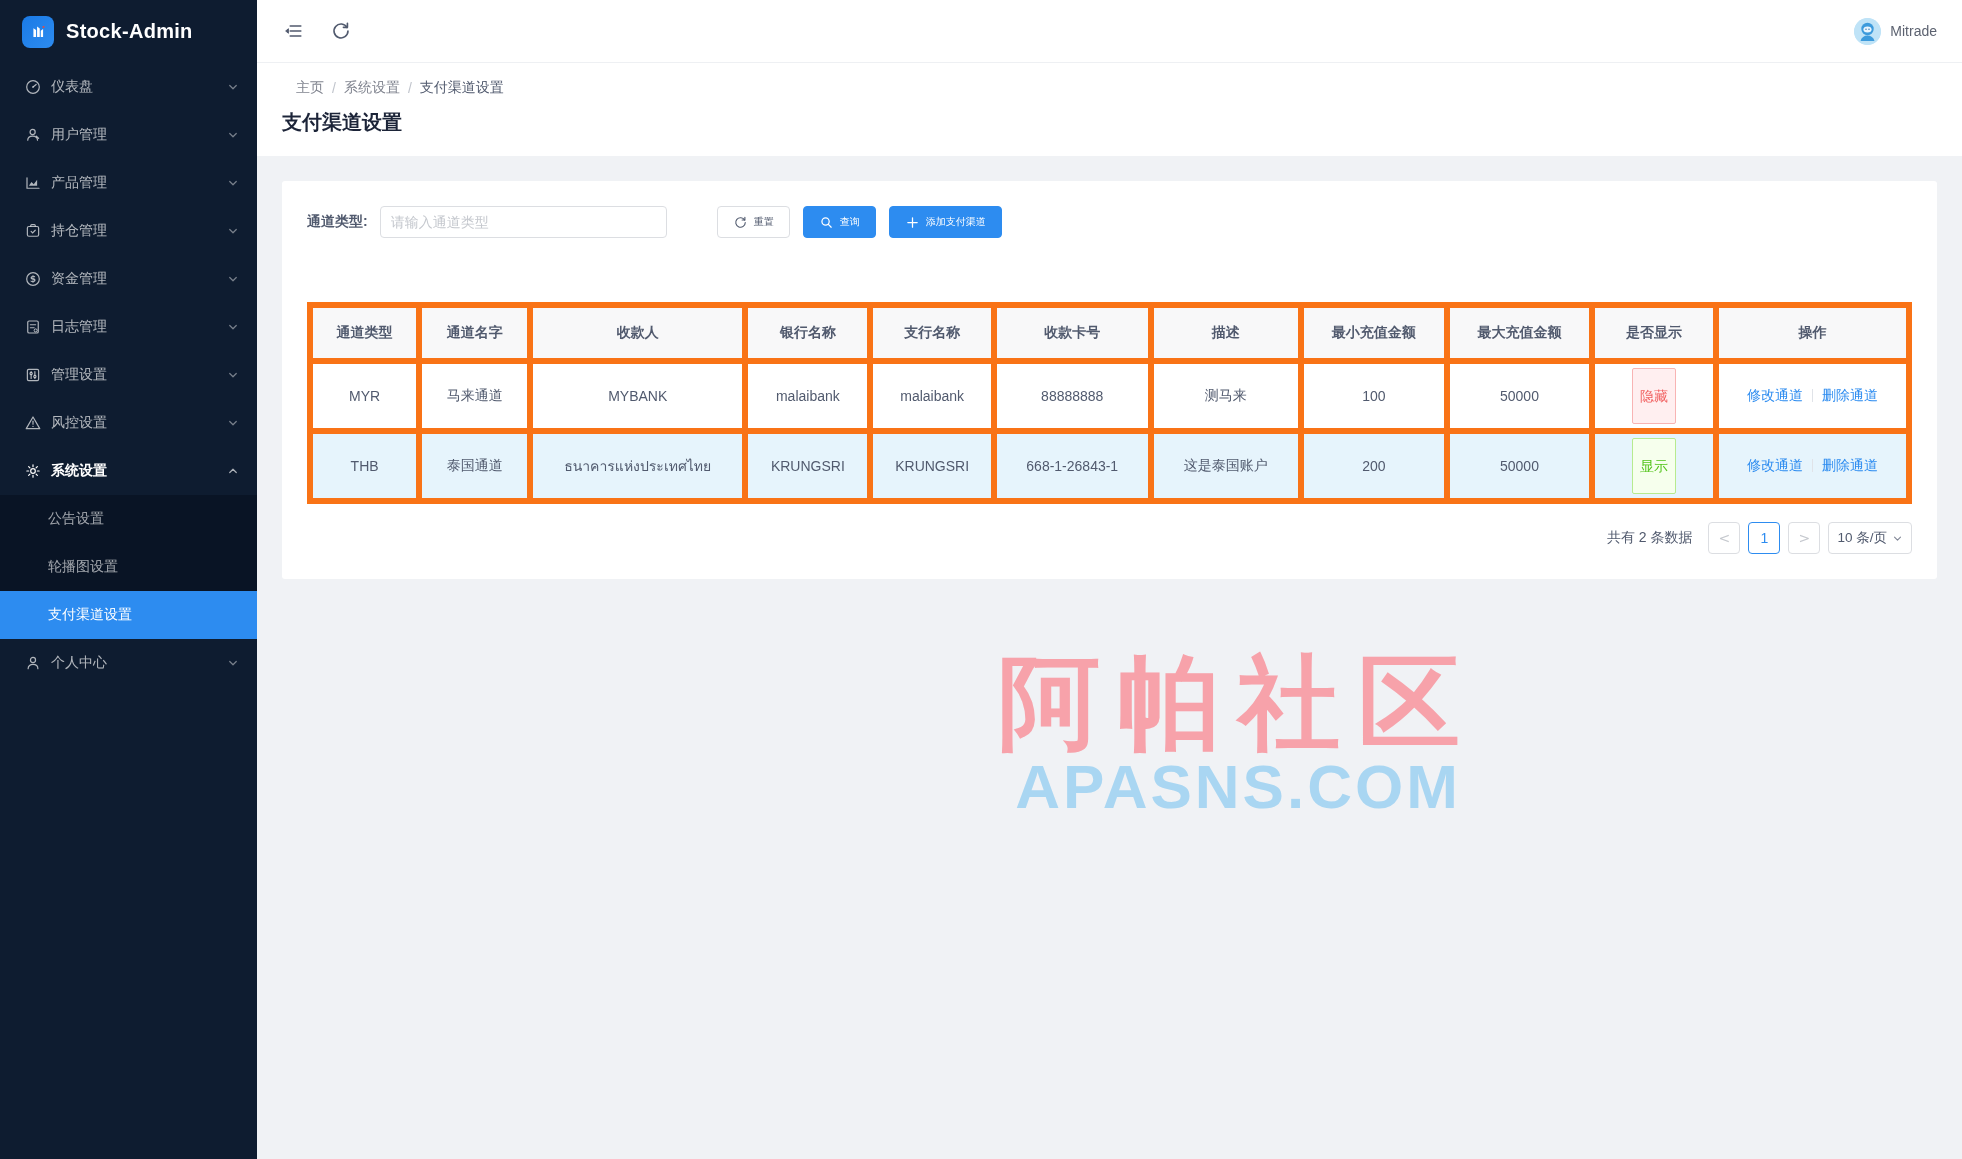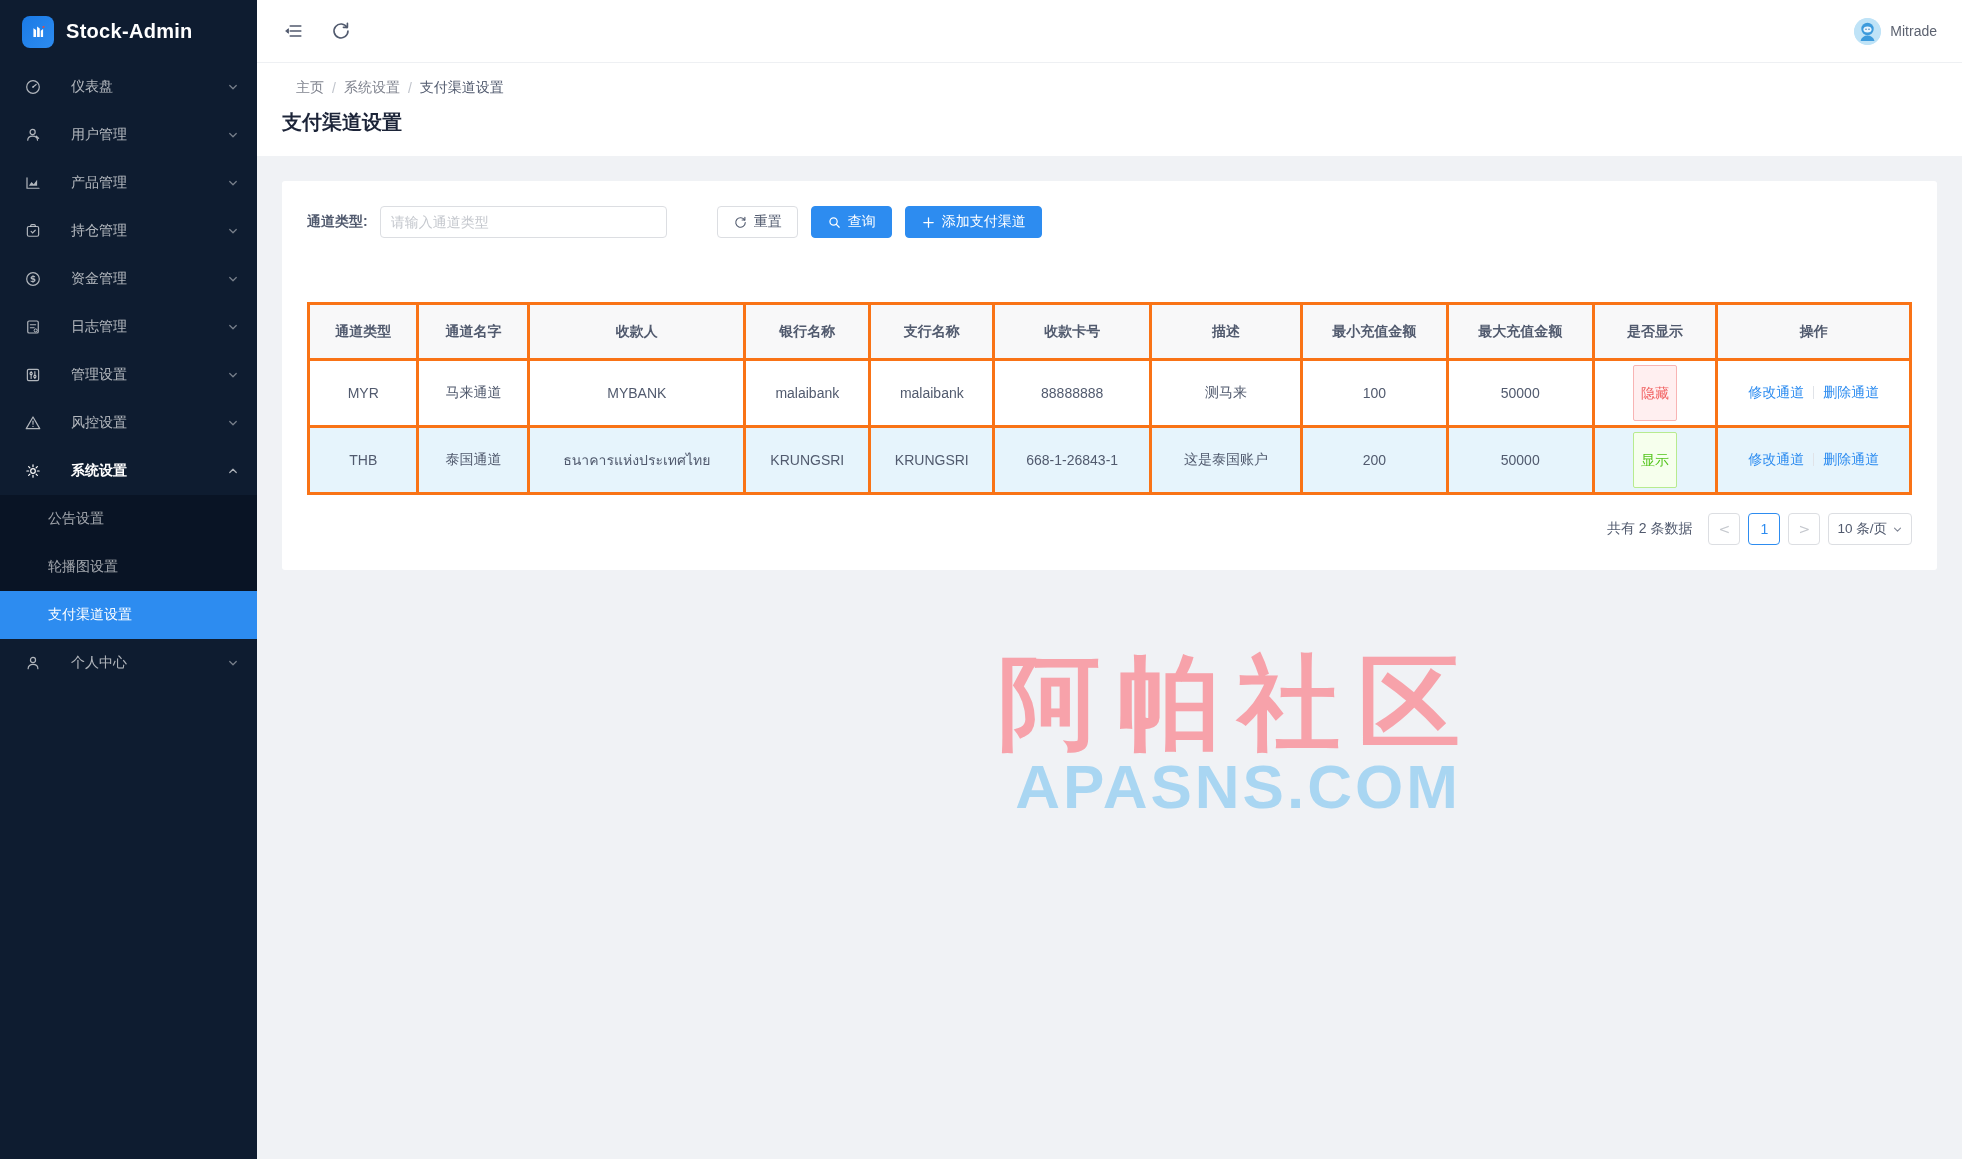--- a/index.html
+++ b/index.html
@@ -11,21 +11,21 @@
   .sidebar { width:257px; height:100%; background:#0e1c30; flex:0 0 257px; }
   .logo-row { height:63px; display:flex; align-items:center; padding-left:22px; }
   .logo-badge { width:32px; height:32px; border-radius:8px; background:linear-gradient(135deg,#1a7ae6,#2d8cf0);
     display:flex; align-items:center; justify-content:center; position:relative; }
   .logo-badge svg { width:20px; height:20px; }
   .logo-title { color:#fff; font-size:20px; font-weight:bold; margin-left:12px; letter-spacing:.3px; }
   .menu { list-style:none; }
   .menu-item { height:48px; display:flex; align-items:center; padding:0 18px 0 24px;
     color:rgba(255,255,255,.68); cursor:pointer; position:relative; font-size:14px; }
   .menu-item .mi-icon { width:18px; height:18px; margin-right:9px; flex:0 0 18px; }
-  .menu-item .mi-label { flex:1 1 auto;margin-left:20px; }
+  .menu-item .mi-label { flex:1 1 auto; }
   .menu-item .mi-arrow { width:12px; height:12px; opacity:.65; }
   .menu-item.parent-open { color:#fff; font-weight:bold; }
   .submenu { list-style:none; background:#091425; }
   .submenu-item { height:48px; display:flex; align-items:center; padding-left:48px;
     color:rgba(255,255,255,.62); cursor:pointer; }
   .submenu-item.active { background:#2d8cf0; color:#fff; }
 
   
   .main { flex:1 1 auto; display:flex; flex-direction:column; height:100%; background:#f0f2f5; }
   .topbar { height:63px; background:#fff; display:flex; align-items:center;
@@ -48,30 +48,30 @@
   .card { background:#fff; border-radius:3px; padding:25px; position:relative; }
 
   
   .filter-row { display:flex; align-items:center; }
   .filter-label { font-weight:600; color:#515a6e; margin-right:12px; }
   .filter-input { width:287px; height:32px; border:1px solid #dcdee2; border-radius:4px;
     padding:0 10px; font-size:14px; color:#515a6e; outline:none;
     font-family:"Liberation Sans","DejaVu Sans",sans-serif; }
   .filter-input::placeholder { color:#c5c8ce; }
   .btn { height:32px; border-radius:4px; display:inline-flex; align-items:center; justify-content:center;
-    font-size:14px; padding:0 15px; cursor:pointer; border:1px solid transparent; gap:6px;
+    font-size:10px; padding:0 15px; cursor:pointer; border:1px solid transparent; gap:6px;
     font-family:inherit; background:#fff; }
   .btn svg { width:15px; height:15px; }
   .btn-default { border-color:#dcdee2; color:#515a6e; margin-left:50px; }
   .btn-primary { background:#2d8cf0; border-color:#2d8cf0; color:#fff; margin-left:13px; }
 
   
   .table-wrap { margin-top:64px; }
   table.grid { width:100%; border-collapse:collapse; table-layout:fixed; font-size:14px; }
-  table.grid th, table.grid td { border:3px solid #f97316; text-align:center; vertical-align:middle;
+  table.grid th, table.grid td { border:6px solid #f97316; text-align:center; vertical-align:middle;
     height:56px; padding:4px 8px; overflow:hidden; white-space:nowrap; text-overflow:ellipsis; }
   table.grid th { background:#f8f8f9; color:#515a6e; font-weight:bold; }
   table.grid td { color:#515a6e; background:#fff; }
   tr.row-highlight td { background:#e6f4fc; }
   .badge { display:inline-block; font-size:14px; line-height:1; padding:20px 7px; border-radius:2px; }
   .badge-hidden { color:#f15e5e; background:#ffeff0; border:1px solid #f8b4b4; }
   .badge-shown { color:#52c41a; background:#f6ffed; border:1px solid #b7eb8f; }
   .link { color:#2d8cf0; cursor:pointer; }
   .act-sep { display:inline-block; width:1px; height:13px; background:#e0e3e8; margin:0 9px; vertical-align:-2px; }
 

